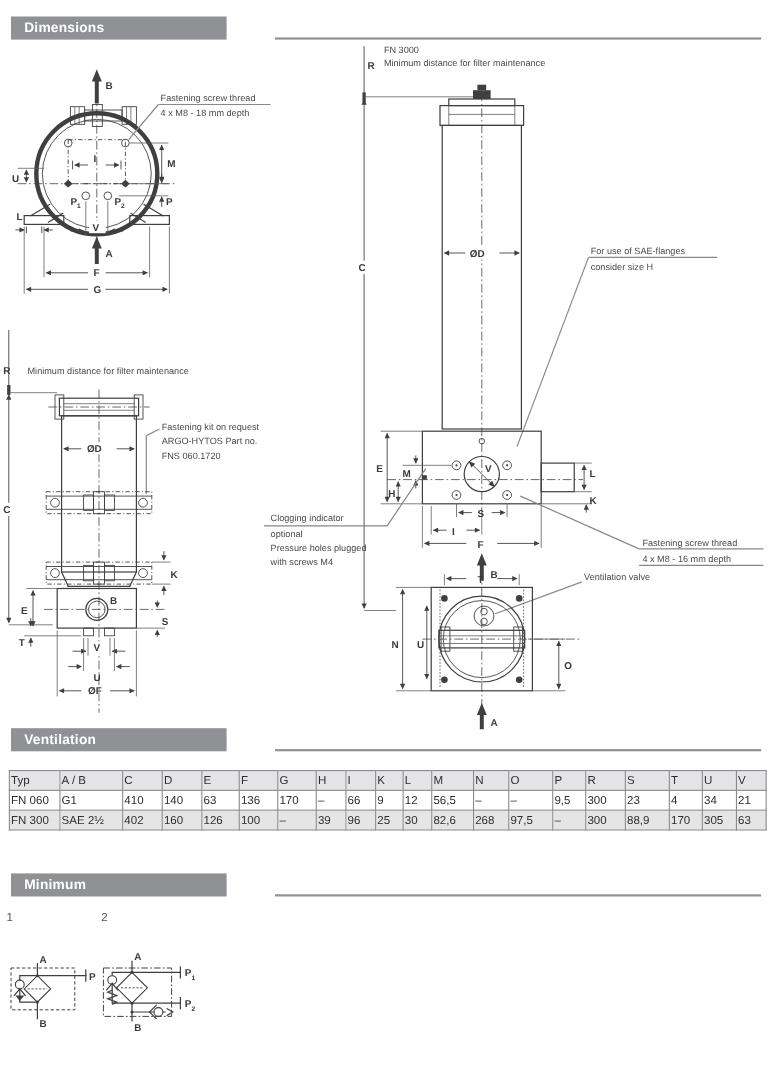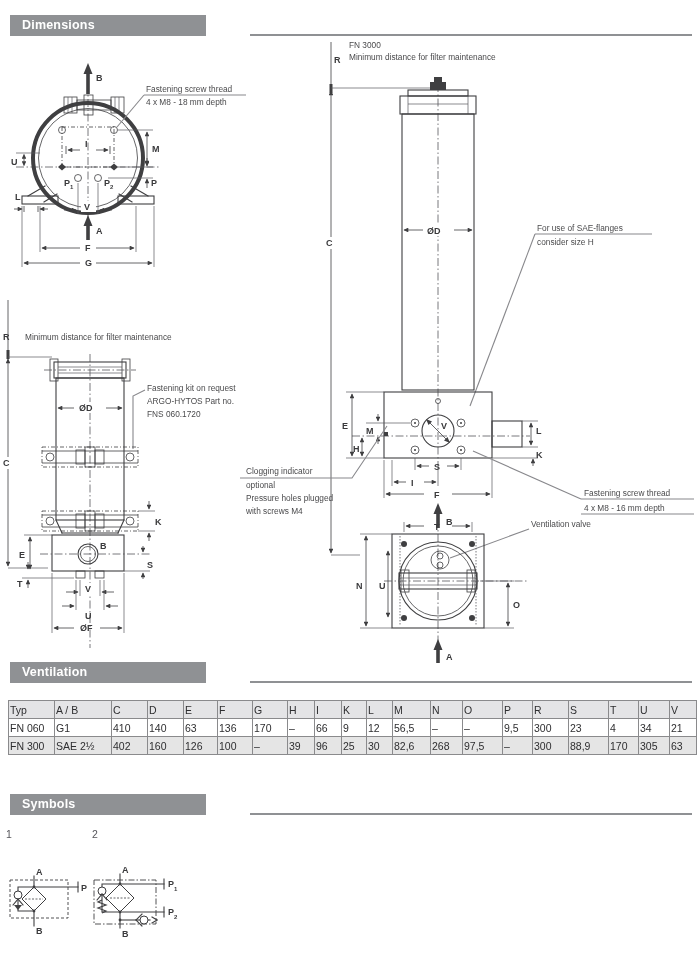--- a/index.html
+++ b/index.html
@@ -31,21 +31,21 @@
 </style>
 </head>
 <body>
 
 <div class="section-bar" style="top:15px">Dimensions</div>
 <div class="section-rule" style="top:34px"></div>
 
 <div class="section-bar" style="top:662px">Ventilation</div>
 <div class="section-rule" style="top:681px"></div>
 
-<div class="section-bar" style="top:794px">Symbols</div>
+<div class="section-bar" style="top:794px">Minimum</div>
 <div class="section-rule" style="top:813px"></div>
 
 <svg style="position:absolute;left:0;top:40px" width="699" height="626" viewBox="0 40 699 626" xmlns="http://www.w3.org/2000/svg">
   <defs>
     <marker id="ar" viewBox="0 0 10 10" refX="9" refY="5" markerWidth="8" markerHeight="6" orient="auto-start-reverse">
       <path d="M0,0 L10,5 L0,10 z" fill="#3f3f41"></path>
     </marker>
   </defs>
 
   <g>

